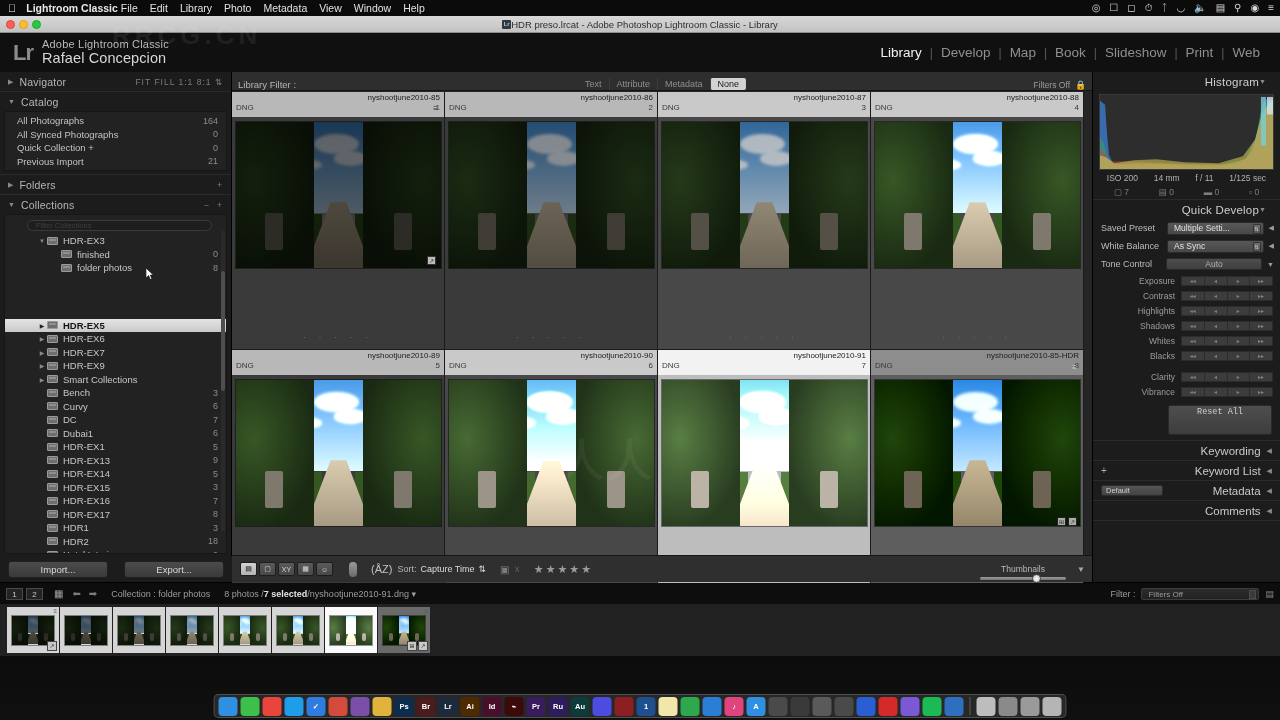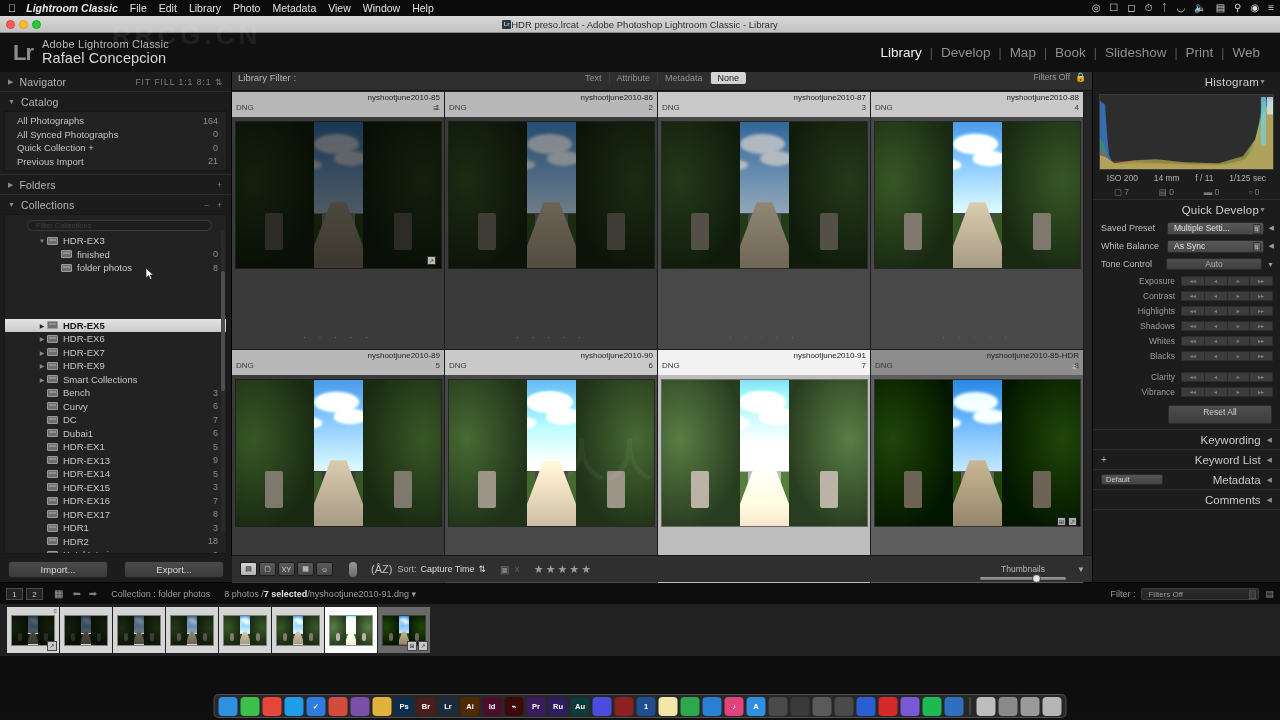--- a/index.html
+++ b/index.html
@@ -11,21 +11,21 @@
   }
   #app { position: relative; width: 1280px; height: 720px; }
 
   
   .macbar {
     position: absolute; left:0; top:0; width:1280px; height:16px;
     background:#0b0b0b; display:flex; align-items:center;
     font-size:10.5px; color:#e9e9e9; padding-left:8px;
   }
   .macbar .apple { font-size:11px; margin-right:10px; color:#f0f0f0; }
-  .macbar .appname { font-weight:bold; margin-right:12px; font-size:10.5px;font-style:italic;}
+  .macbar .appname { font-weight:bold; margin-right:3px; font-size:10.5px;}
   .macbar .mi { margin-right:12px; color:#e2e2e2; }
   .macbar .right { position:absolute; right:6px; top:0; height:16px; display:flex; align-items:center; gap:9px; }
   .macbar .right span { font-size:10px; color:#d8d8d8; line-height:16px; }
 
   
   .titlebar {
     position:absolute; left:0; top:16px; width:1280px; height:17px;
     background: linear-gradient(#d8d8d8,#c2c2c2);
     border-bottom:1px solid #8d8d8d;
     display:flex; align-items:center; justify-content:center;
@@ -102,21 +102,21 @@
   .scrollbar i { position:absolute; left:0; top:40px; width:4px; height:120px; background:#4e4e4e; border-radius:2px; }
 
   .lbuttons { position:absolute; left:0; bottom:0; width:232px; height:26px;
               display:flex; align-items:center; justify-content:space-around; background:#1c1c1c; }
   .lbtn { width:100px; height:17px; background:linear-gradient(#4b4b4b,#3a3a3a);
           border:1px solid #202020; border-radius:3px; color:#d8d8d8; font-size:9.5px;
           display:flex; align-items:center; justify-content:center; }
 
   
   .libfilter { height:19px; background:#2e2e2e; border-bottom:1px solid #151515;
-               display:flex; align-items:flex-start; padding:0 6px; font-size:9.5px; color:#b5b5b5; position:relative;}
+               display:flex; align-items:flex-end; padding:0 6px; font-size:9.5px; color:#b5b5b5; position:relative;}
   .libfilter .fgroup { position:absolute; left:50%; transform:translateX(-50%); display:flex; gap:0; align-items:center;}
   .libfilter .fg { padding:1px 7px; color:#8f8f8f; font-size:9px; border-left:1px solid #3c3c3c;}
   .libfilter .fg:first-child{border-left:none;}
   .libfilter .fg.active { background:#d3d3d3; color:#1a1a1a; border-radius:2px; }
   .libfilter .foff { position:absolute; right:22px; font-size:8.5px; color:#9a9a9a; }
   .libfilter .lock { position:absolute; right:5px; font-size:9px; color:#b0b0b0; }
 
   .grid { position:absolute; left:0; top:20px; width:853px; height:463px; background:#252525; }
   .gcell { position:absolute; width:213px; height:258px; border-right:1px solid #1b1b1b; border-bottom:1px solid #1b1b1b; }
   .gcell .hd { height:25px; background:#b8b8b8; position:relative; }
@@ -192,23 +192,23 @@
                 background:linear-gradient(#6e6e6e,#555); border:1px solid #333; border-radius:1px;
                 font-size:5px; color:#ddd; text-align:center; line-height:9px;}
   .qd-arrow { margin-left:5px; font-size:7px; color:#9c9c9c; }
   .qd-auto { flex:0 0 96px; height:12px; background:linear-gradient(#4d4d4d,#3f3f3f); border:1px solid #2a2a2a;
              border-radius:2px; font-size:8.5px; color:#b0b0b0; text-align:center; line-height:11px; margin-left:8px; }
   .tone-row { display:flex; align-items:center; height:15px; padding:0 8px 0 6px; font-size:8.5px; color:#9b9b9b; }
   .tone-row .lb { width:76px; text-align:right; margin-right:6px; }
   .tone-row .grp { display:flex; flex:1; }
   .tone-row .bt { flex:1; height:10px; border:1px solid #2b2b2b; background:#3c3c3c;
                   font-size:6px; color:#808080; text-align:center; line-height:9px; margin-right:-1px; }
-  .resetall { margin:6px 8px 0 auto; width:104px; height:19px; background:linear-gradient(#4e4e4e,#3d3d3d);
+  .resetall { margin:6px 8px 0 auto; width:104px; height:30px; background:linear-gradient(#4e4e4e,#3d3d3d);
               border:1px solid #2a2a2a; border-radius:2px; font-size:8.5px; color:#cfcfcf;
-              text-align:center; line-height:12px; }
+              text-align:center; line-height:12px;font-family:Liberation Mono, monospace; }
   .rph { height:20px; display:flex; align-items:center; justify-content:flex-end; padding:0 8px;
          font-size:11.5px; color:#c9c9c9; position:relative; border-top:1px solid #2b2b2b; }
   .rph .plus { position:absolute; left:8px; font-size:10px; color:#a8a8a8; }
   .rph .tri { margin-left:6px; font-size:7px; color:#8a8a8a; }
   .rph .mini { position:absolute; left:8px; width:62px; height:11px; background:linear-gradient(#545454,#444);
                border:1px solid #2b2b2b; border-radius:2px; font-size:7.5px; color:#cfcfcf;
                padding-left:4px; line-height:10px; }
   .rbuttons { position:absolute; left:0; bottom:0; width:188px; height:26px;
               display:flex; align-items:center; justify-content:space-around; }
   .rbtn { width:84px; height:17px; background:linear-gradient(#4b4b4b,#3a3a3a); border:1px solid #202020;

